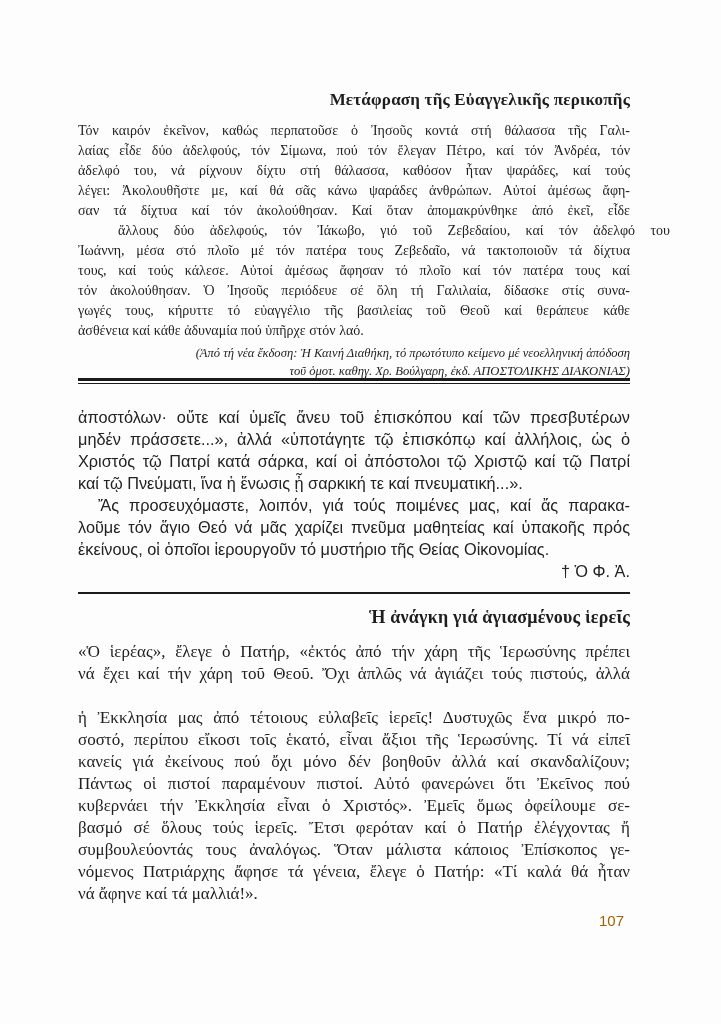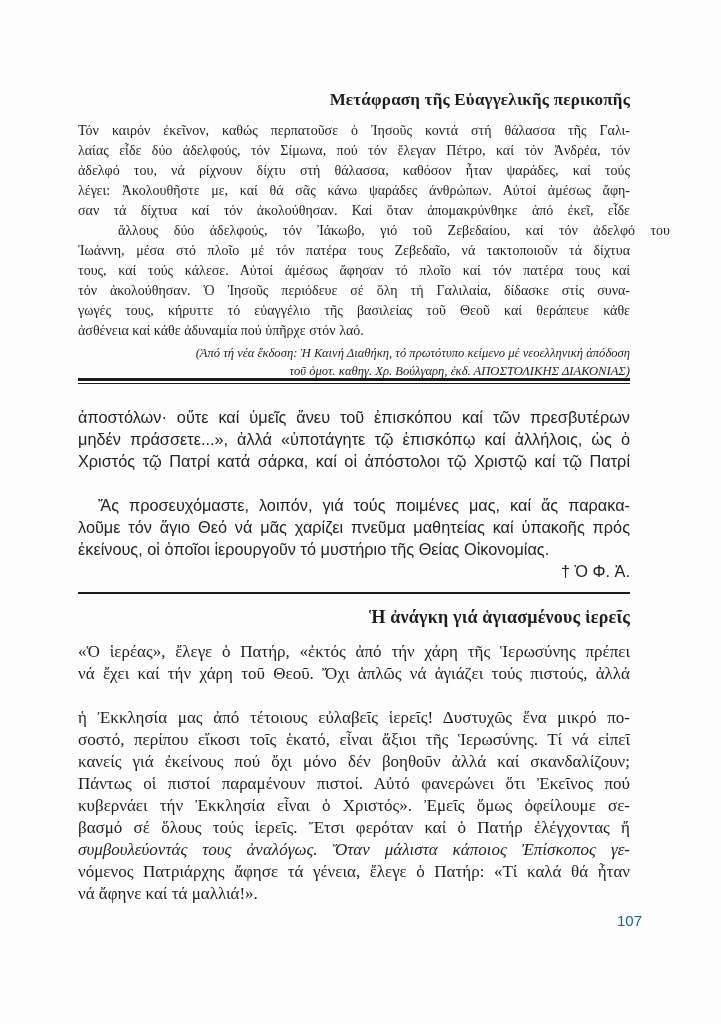--- a/index.html
+++ b/index.html
@@ -11,21 +11,21 @@
   .line { position: absolute; white-space: nowrap; }
   .just { text-align: justify; text-align-last: justify; }
   .s1 { left: 78px; width: 552px; font-size: 14px; line-height: 20px; }
   .cite { right: 91px; font-style: italic; font-size: 12.6px; line-height: 18px; text-align: right; }
   .rule-thick { position: absolute; left: 78px; width: 552px; height: 3px; background: #1a1a1a; top: 378px; }
   .rule-thin { position: absolute; left: 78px; width: 552px; height: 1px; background: #1a1a1a; top: 383px; }
   .s2 { left: 78px; width: 552px; font-size: 16.3px; line-height: 21px; color: #222; }
   .sign { right: 91px; font-size: 16.3px; line-height: 21px; color: #222; }
   .rule-single { position: absolute; left: 78px; width: 552px; height: 2px; background: #1a1a1a; top: 592px; }
   .s3 { left: 78px; width: 552px; font-size: 17px; line-height: 22px; }
-  .pagenum { position: absolute; right: 79px; top: 912px; font-size: 15px; color: #0369a1; }
+  .pagenum { position: absolute; right: 97px; top: 912px; font-size: 15px; color: #a16207; }
 </style>
 </head>
 <body>
 
 <div class="page">
 
   <div class="title serif" style="top:90px;">Μετάφραση τῆς Εὐαγγελικῆς περικοπῆς</div>
 
   <div class="line serif s1 just" style="top:121px;">Τόν καιρόν ἐκεῖνον, καθώς περπατοῦσε ὁ Ἰησοῦς κοντά στή θάλασσα τῆς Γαλι-</div>
   <div class="line serif s1 just" style="top:141px;">λαίας εἶδε δύο ἀδελφούς, τόν Σίμωνα, πού τόν ἔλεγαν Πέτρο, καί τόν Ἀνδρέα, τόν</div>
@@ -41,36 +41,37 @@
 
   <div class="line serif cite" style="top:344px;">(Ἀπό τή νέα ἔκδοση: Ἡ Καινή Διαθήκη, τό πρωτότυπο κείμενο μέ νεοελληνική ἀπόδοση</div>
   <div class="line serif cite" style="top:362px;">τοῦ ὁμοτ. καθηγ. Χρ. Βούλγαρη, ἐκδ. ΑΠΟΣΤΟΛΙΚΗΣ ΔΙΑΚΟΝΙΑΣ)</div>
 
   <div class="rule-thick"></div>
   <div class="rule-thin"></div>
 
   <div class="line sans s2 just" style="top:407px;">ἀποστόλων· οὔτε καί ὑμεῖς ἄνευ τοῦ ἐπισκόπου καί τῶν πρεσβυτέρων</div>
   <div class="line sans s2 just" style="top:429px;">μηδέν πράσσετε...», ἀλλά «ὑποτάγητε τῷ ἐπισκόπῳ καί ἀλλήλοις, ὡς ὁ</div>
   <div class="line sans s2 just" style="top:451px;">Χριστός τῷ Πατρί κατά σάρκα, καί οἱ ἀπόστολοι τῷ Χριστῷ καί τῷ Πατρί</div>
+  <div class="line sans s2" style="top:473px;">καί τῷ Πνεύματι, ἵνα ἡ ἕνωσις ᾖ σαρκική τε καί πνευματική...».</div>
   <div class="line sans s2 just" style="top:495px; left:98px; width:532px;">Ἄς προσευχόμαστε, λοιπόν, γιά τούς ποιμένες μας, καί ἄς παρακα-</div>
   <div class="line sans s2 just" style="top:517px;">λοῦμε τόν ἅγιο Θεό νά μᾶς χαρίζει πνεῦμα μαθητείας καί ὑπακοῆς πρός</div>
   <div class="line sans s2" style="top:539px;">ἐκείνους, οἱ ὁποῖοι ἱερουργοῦν τό μυστήριο τῆς Θείας Οἰκονομίας.</div>
 
   <div class="line sans sign" style="top:561px;">† Ὁ Φ. Ἀ.</div>
 
   <div class="rule-single"></div>
 
   <div class="title serif" style="top:607px; font-size:18px;">Ἡ ἀνάγκη γιά ἁγιασμένους ἱερεῖς</div>
 
   <div class="line serif s3 just" style="top:641px;">«Ὁ ἱερέας», ἔλεγε ὁ Πατήρ, «ἐκτός ἀπό τήν χάρη τῆς Ἱερωσύνης πρέπει</div>
   <div class="line serif s3 just" style="top:663px;">νά ἔχει καί τήν χάρη τοῦ Θεοῦ. Ὄχι ἁπλῶς νά ἁγιάζει τούς πιστούς, ἀλλά</div>
   <div class="line serif s3 just" style="top:707px;">ἡ Ἐκκλησία μας ἀπό τέτοιους εὐλαβεῖς ἱερεῖς! Δυστυχῶς ἕνα μικρό πο-</div>
   <div class="line serif s3 just" style="top:729px;">σοστό, περίπου εἴκοσι τοῖς ἑκατό, εἶναι ἄξιοι τῆς Ἱερωσύνης. Τί νά εἰπεῖ</div>
   <div class="line serif s3 just" style="top:751px;">κανείς γιά ἐκείνους πού ὄχι μόνο δέν βοηθοῦν ἀλλά καί σκανδαλίζουν;</div>
   <div class="line serif s3 just" style="top:773px;">Πάντως οἱ πιστοί παραμένουν πιστοί. Αὐτό φανερώνει ὅτι Ἐκεῖνος πού</div>
   <div class="line serif s3 just" style="top:795px;">κυβερνάει τήν Ἐκκλησία εἶναι ὁ Χριστός». Ἐμεῖς ὅμως ὀφείλουμε σε-</div>
   <div class="line serif s3 just" style="top:817px;">βασμό σέ ὅλους τούς ἱερεῖς. Ἔτσι φερόταν καί ὁ Πατήρ ἐλέγχοντας ἤ</div>
-  <div class="line serif s3 just" style="top:839px;font-style:italic;">συμβουλεύοντάς τους ἀναλόγως. Ὅταν μάλιστα κάποιος Ἐπίσκοπος γε-</div>
+  <div class="line serif s3 just" style="top:839px;">συμβουλεύοντάς τους ἀναλόγως. Ὅταν μάλιστα κάποιος Ἐπίσκοπος γε-</div>
   <div class="line serif s3 just" style="top:861px;">νόμενος Πατριάρχης ἄφησε τά γένεια, ἔλεγε ὁ Πατήρ: «Τί καλά θά ἦταν</div>
   <div class="line serif s3" style="top:883px;">νά ἄφηνε καί τά μαλλιά!».</div>
 
   <div class="pagenum sans">107</div>
 </div>
 
 </body></html>

